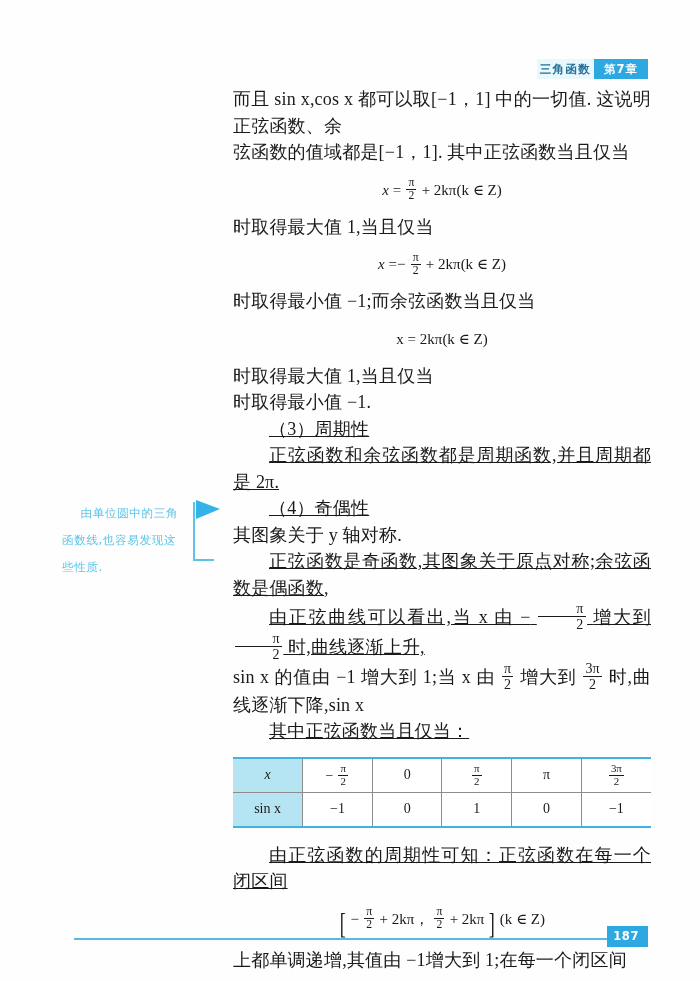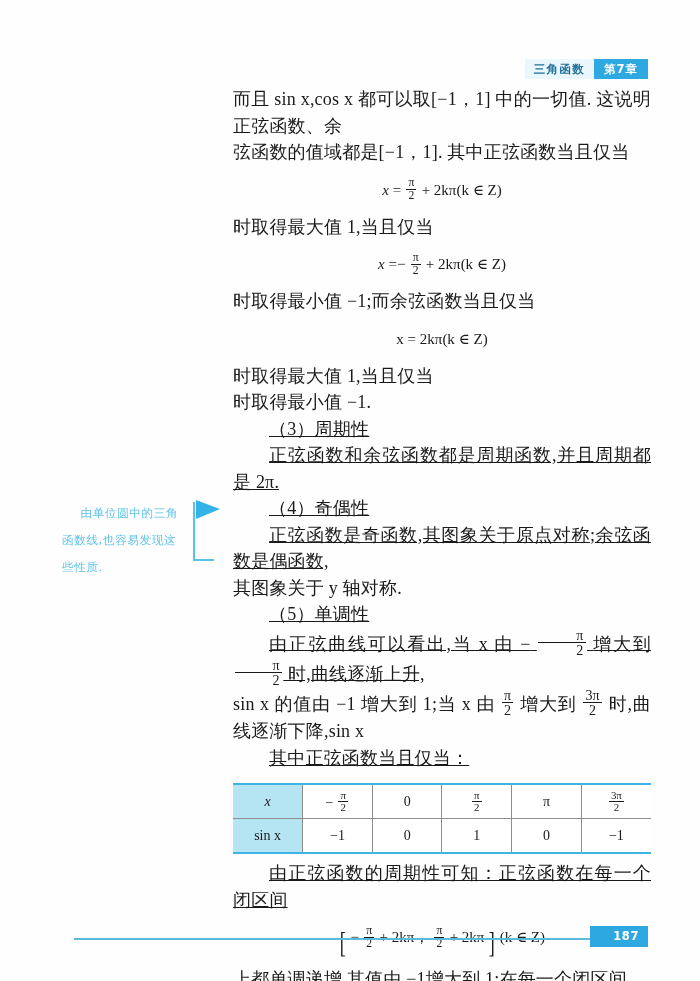--- a/index.html
+++ b/index.html
@@ -29,21 +29,21 @@
     right: 52px;
     display: flex;
     align-items: stretch;
     height: 20px;
   }
   .runhead-title {
     background: #eaf7fc;
     color: #23729c;
     font-size: 11.5px;
     letter-spacing: 1.3px;
-    padding: 0 9px;
+    padding: 0 3px;
     display: flex;
     align-items: center;
     font-family: "DejaVu Sans", "Liberation Sans", sans-serif;
     font-weight: bold;
   }
   .runhead-chapter {
     background: #2ea8e0;
     color: #ffffff;
     font-size: 11.5px;
     letter-spacing: 1px;
@@ -171,21 +171,21 @@
   .folio {
     position: absolute;
     right: 52px;
     top: 926px;
     background: #2ea8e0;
     color: #ffffff;
     font-family: "DejaVu Sans", "Liberation Sans", sans-serif;
     font-size: 11.5px;
     font-weight: bold;
     letter-spacing: 0.6px;
-    padding: 3px 9px 4px 23px;
+    padding: 3px 9px 4px 6px;
   }
 </style>
 </head>
 <body>
 
 <div class="page">
 
   <div class="runhead">
     <div class="runhead-title">三角函数</div>
     <div class="runhead-chapter">第7章</div>
@@ -224,24 +224,23 @@
 
     <p class="para">时取得最大值 1,当且仅当</p>
 
 
     <p class="para">时取得最小值 −1.</p>
 
     <p class="para ind">（3）周期性</p>
     <p class="para ind">正弦函数和余弦函数都是周期函数,并且周期都是 2π.</p>
 
     <p class="para ind">（4）奇偶性</p>
+    <p class="para">其图象关于 y 轴对称.</p>
     <p class="para ind">正弦函数是奇函数,其图象关于原点对称;余弦函数是偶函数,</p>
-    <p class="para">其图象关于 y 轴对称.</p>
-
-    <p class="para ind">（5）单调性</p>
+
 
     <p class="para ind">
       <span>由正弦曲线可以看出,当 x 由 −</span>
       <span class="frac">
         <span class="num">π</span>
         <span class="den">2</span>
       </span>
       <span>增大到</span>
       <span class="frac">
         <span class="num">π</span>
@@ -299,21 +298,21 @@
           <td>−1</td>
           <td>0</td>
           <td>1</td>
           <td>0</td>
           <td>−1</td>
         </tr>
       </tbody>
         </table>
     </div>
 
-    <p class="para ind" style="margin-top:6px">由正弦函数的周期性可知：正弦函数在每一个闭区间</p>
+    <p class="para ind" style="margin-top:14px">由正弦函数的周期性可知：正弦函数在每一个闭区间</p>
 
     <div class="eq">
       <span class="brk">[</span>
       <span>−</span>
       <span class="frac">
         <span class="num">π</span>
         <span class="den">2</span>
       </span>
       <span>+ 2kπ，</span>
       <span class="frac">

